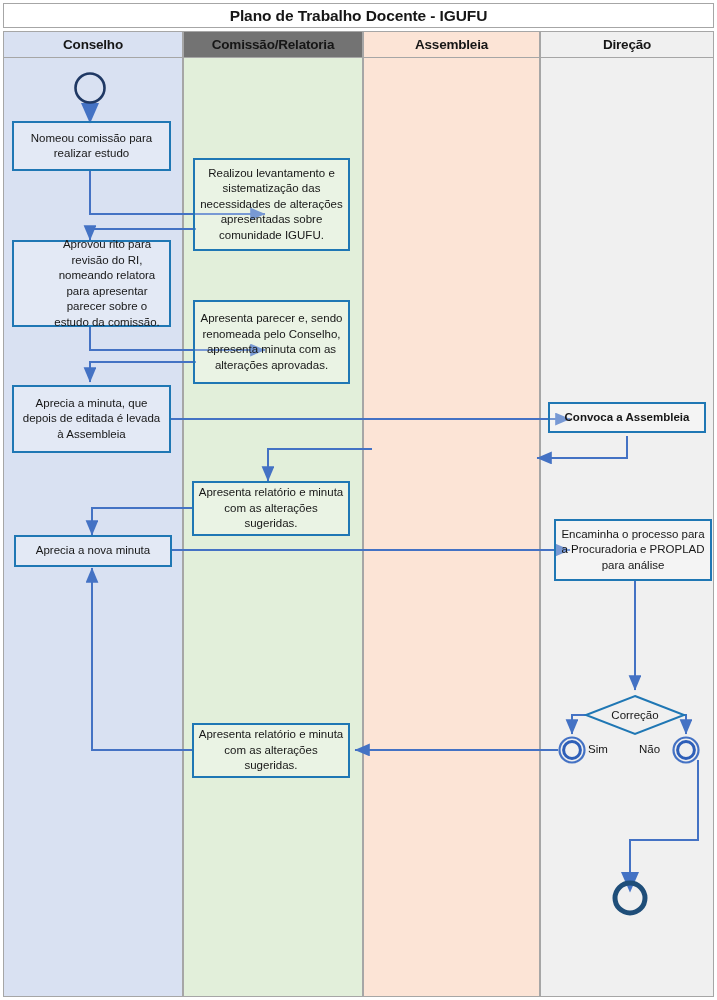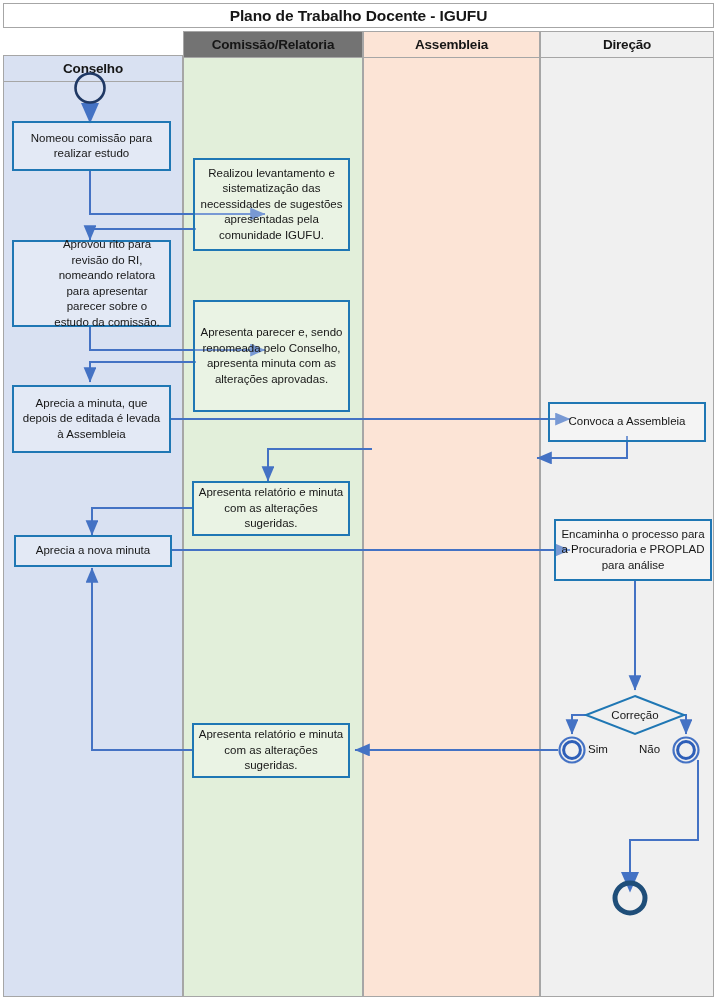--- a/index.html
+++ b/index.html
@@ -137,21 +137,21 @@
 
 <div id="page">
 
   <div id="title-bar">Plano de Trabalho Docente - IGUFU</div>
 
   <div class="lane-body lane-1" style="background:#d9e1f2;"></div>
   <div class="lane-body lane-2" style="background:#e2efda;"></div>
   <div class="lane-body lane-3" style="background:#fce4d6;"></div>
   <div class="lane-body lane-4" style="background:#f0f0f0;"></div>
 
-  <div class="lane-header lane-1" style="background:#d9e1f2;margin-top:24px;">
+  <div class="lane-header lane-1" style="background:#d9e1f2;">
     <span>Conselho</span>
   </div>
   <div class="lane-header lane-2" style="background:#737373;">
     <span>Comissão/Relatoria</span>
   </div>
   <div class="lane-header lane-3" style="background:#fce4d6;">
     <span>Assembleia</span>
   </div>
   <div class="lane-header lane-4" style="background:#f0f0f0;">
     <span>Direção</span>
@@ -217,36 +217,36 @@
     <circle cx="630" cy="898" r="15" fill="none" stroke="#1f4e79" stroke-width="5"></circle>
 
     <polygon points="635,696 684,715 635,734 586,715" fill="none" stroke="#1f77b4" stroke-width="2"></polygon>
   </svg>
 
   <div class="node" id="n1" style="left:12px; top:121px; width:159px; height:50px;">
     <span>Nomeou comissão para realizar estudo</span>
   </div>
 
   <div class="node" id="n2" style="left:193px; top:158px; width:157px; height:93px;">
-    <span>Realizou levantamento e sistematização das necessidades de sugestões apresentadas pela comunidade IGUFU.</span>
+    <span>Realizou levantamento e sistematização das necessidades de alterações apresentadas sobre comunidade IGUFU.</span>
   </div>
 
   <div class="node" id="n3" style="left:12px; top:240px; width:159px; height:87px;padding-left:35px;">
     <span>Aprovou rito para revisão do RI, nomeando relatora para apresentar parecer sobre o estudo da comissão.</span>
   </div>
 
-  <div class="node" id="n4" style="left:193px; top:300px; width:157px; height:112px;">
+  <div class="node" id="n4" style="left:193px; top:300px; width:157px; height:84px;">
     <span>Apresenta parecer e, sendo renomeada pelo Conselho, apresenta minuta com as alterações aprovadas.</span>
   </div>
 
   <div class="node" id="n5" style="left:12px; top:385px; width:159px; height:68px;">
     <span>Aprecia a minuta, que depois de editada é levada à Assembleia</span>
   </div>
 
-  <div class="node" id="n6" style="left:548px; top:402px; width:158px; height:40px;">
+  <div class="node" id="n6" style="left:548px; top:402px; width:158px; height:31px;font-weight:bold;">
     <span>Convoca a Assembleia</span>
   </div>
 
 
   <div class="node" id="n8" style="left:192px; top:481px; width:158px; height:55px;">
     <span>Apresenta relatório e minuta com as alterações sugeridas.</span>
   </div>
 
   <div class="node" id="n9" style="left:14px; top:535px; width:158px; height:32px;">
     <span>Aprecia a nova minuta</span>

